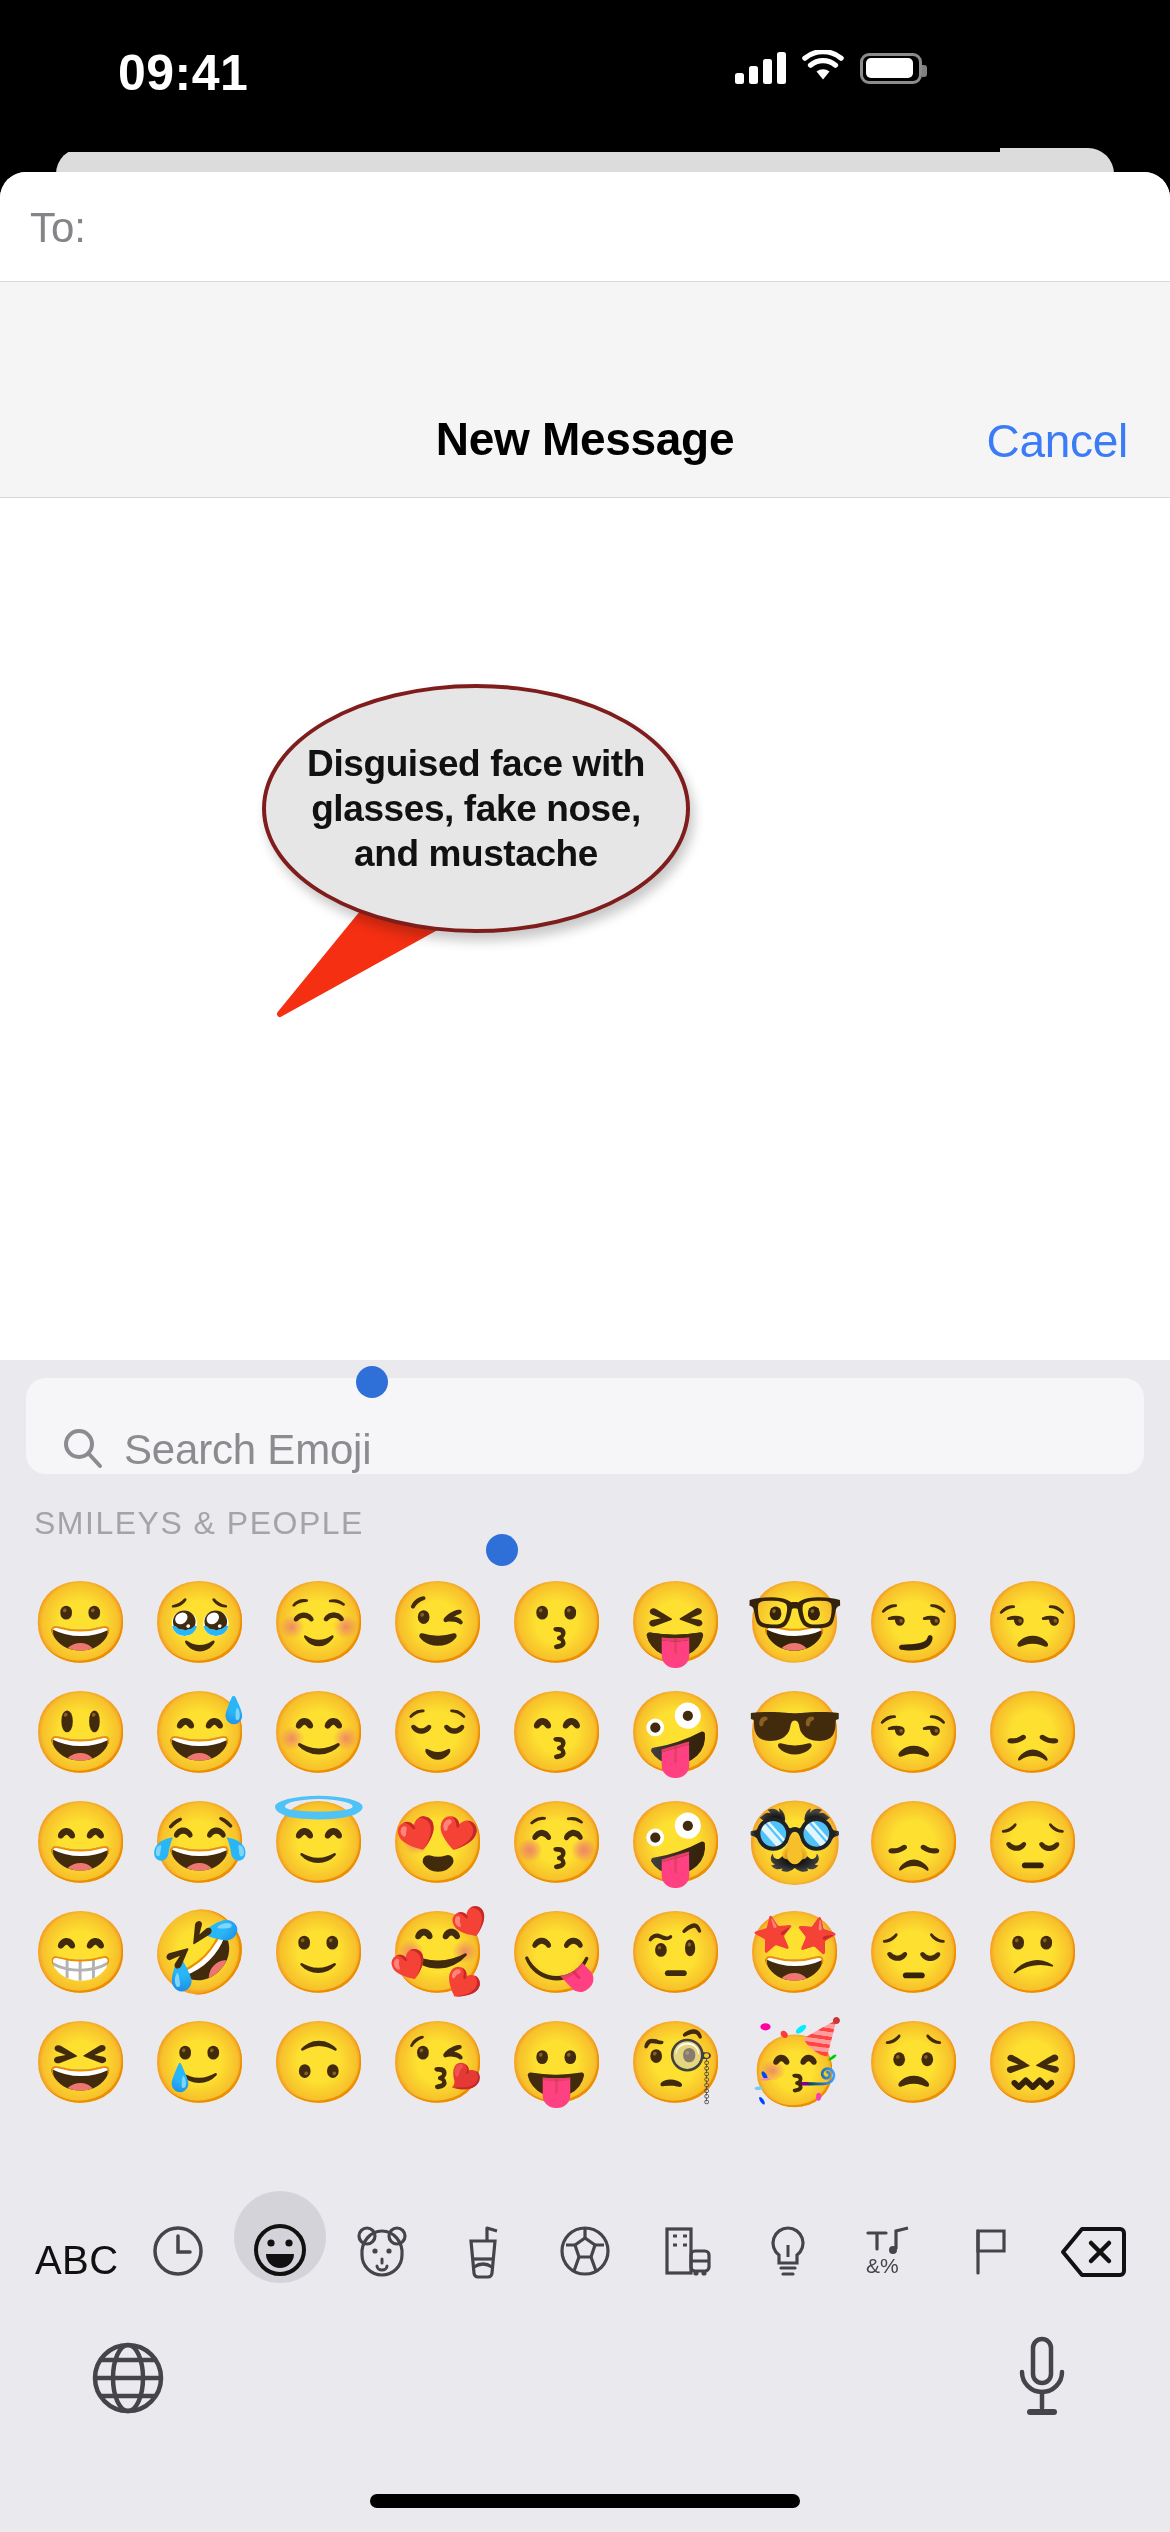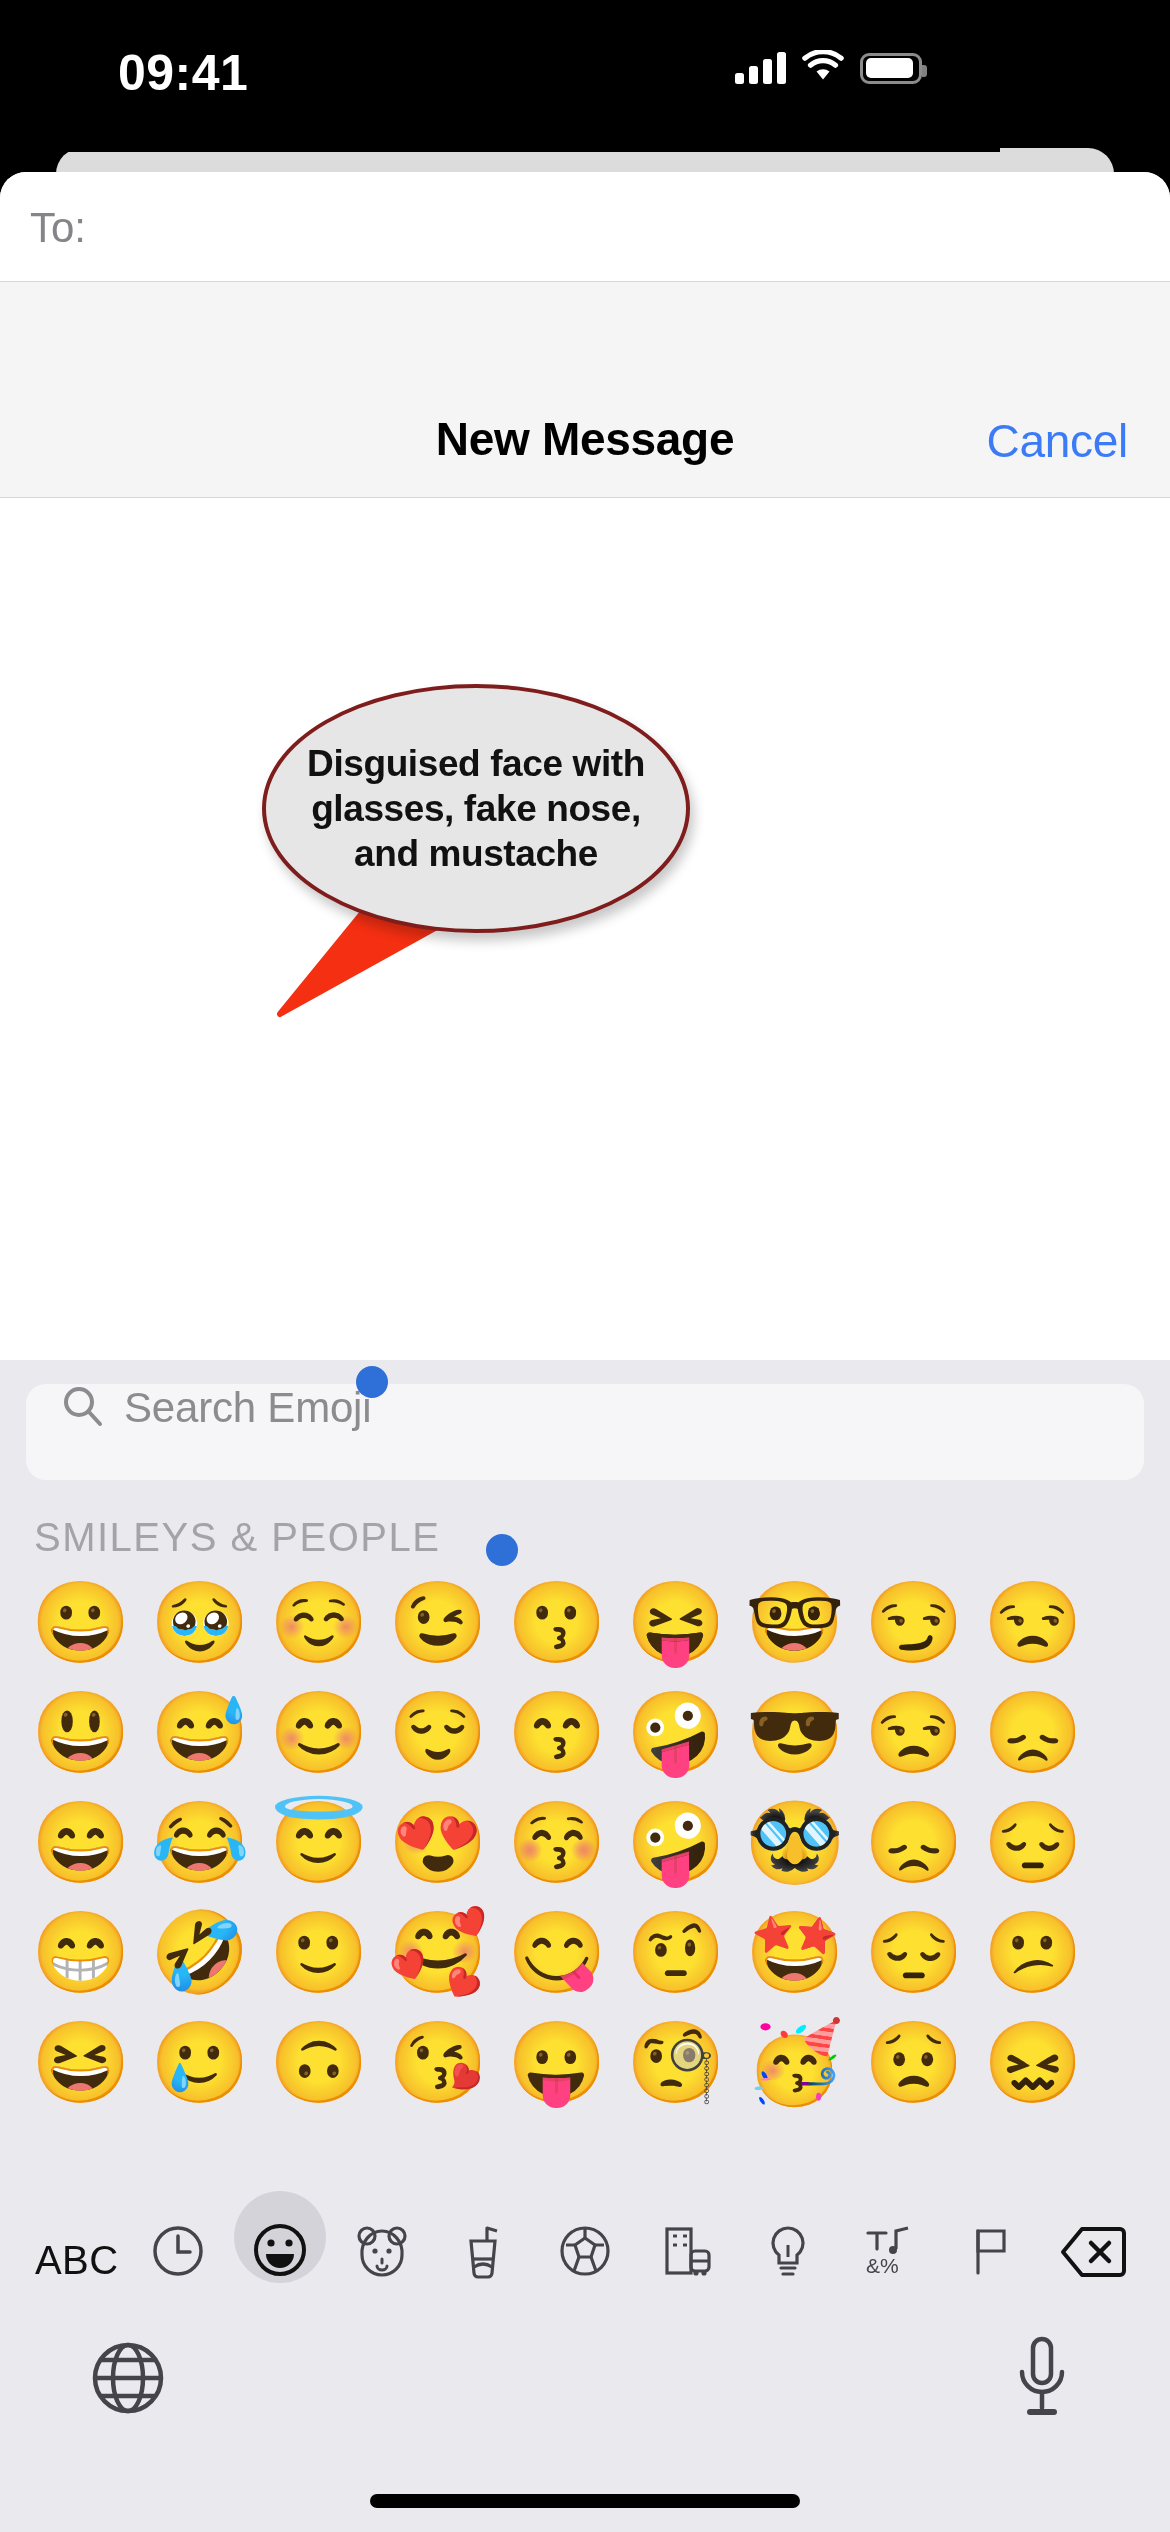--- a/index.html
+++ b/index.html
@@ -238,38 +238,38 @@
   
   #keyboard {
     position: absolute;
     left: 0; bottom: 0;
     width: 1170px;
     height: 1172px;
     background: #eaeaee;
   }
   #search-wrap {
     position: absolute;
-    left: 26px; top: 24px;
+    left: 26px; top: 18px;
     width: 1118px; height: 96px;
     background: #f6f6f8;
     border-radius: 20px;
     display: flex;
-    align-items: flex-start;
+    align-items: flex-end;
   }
   #search-icon { margin-left: 34px; margin-right: 20px; flex: 0 0 auto; }
   #search-placeholder {
     font-size: 42px;
     color: #8b8b90;
     letter-spacing: -0.2px;
   }
 
   #section-title {
     position: absolute;
-    left: 34px; top: 155px;
-    font-size: 40px;
+    left: 34px; top: 145px;
+    font-size: 32px;
     font-weight: 400;
     letter-spacing: 1.5px;
     color: #a3a3a8;
   }
 
   #emoji-grid {
     position: absolute;
     left: 0; top: 208px;
     width: 1170px;
   }

